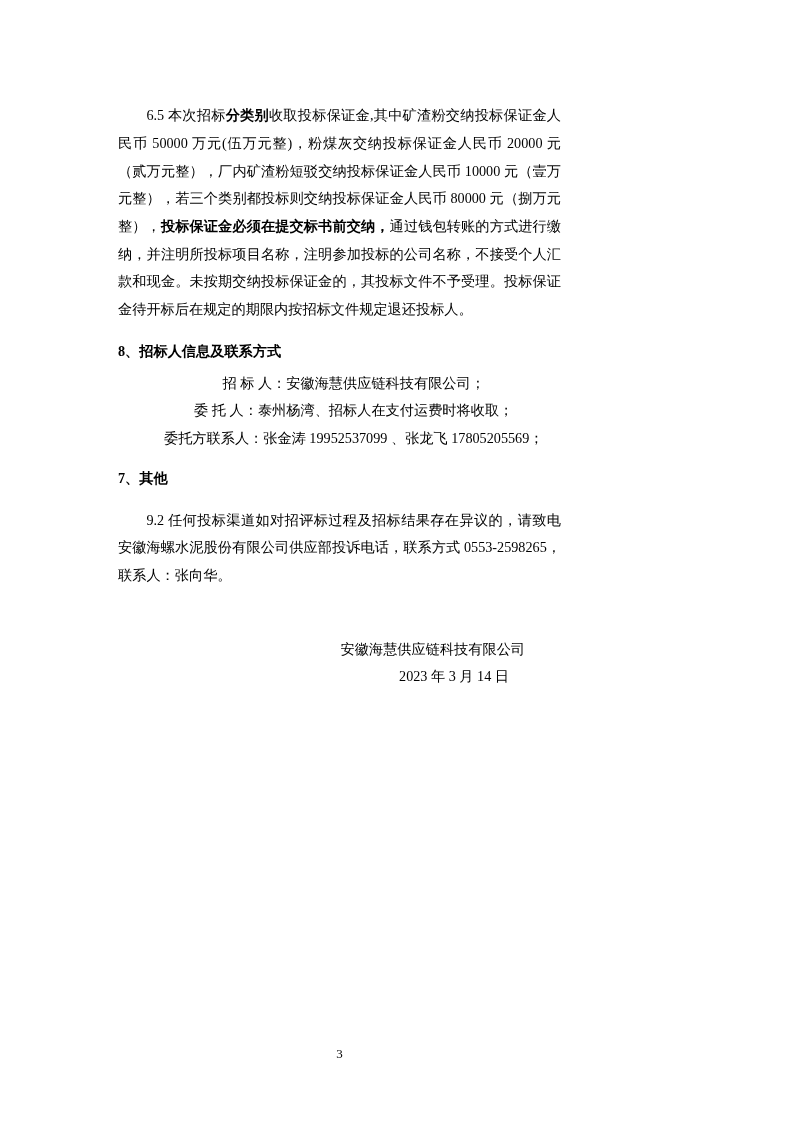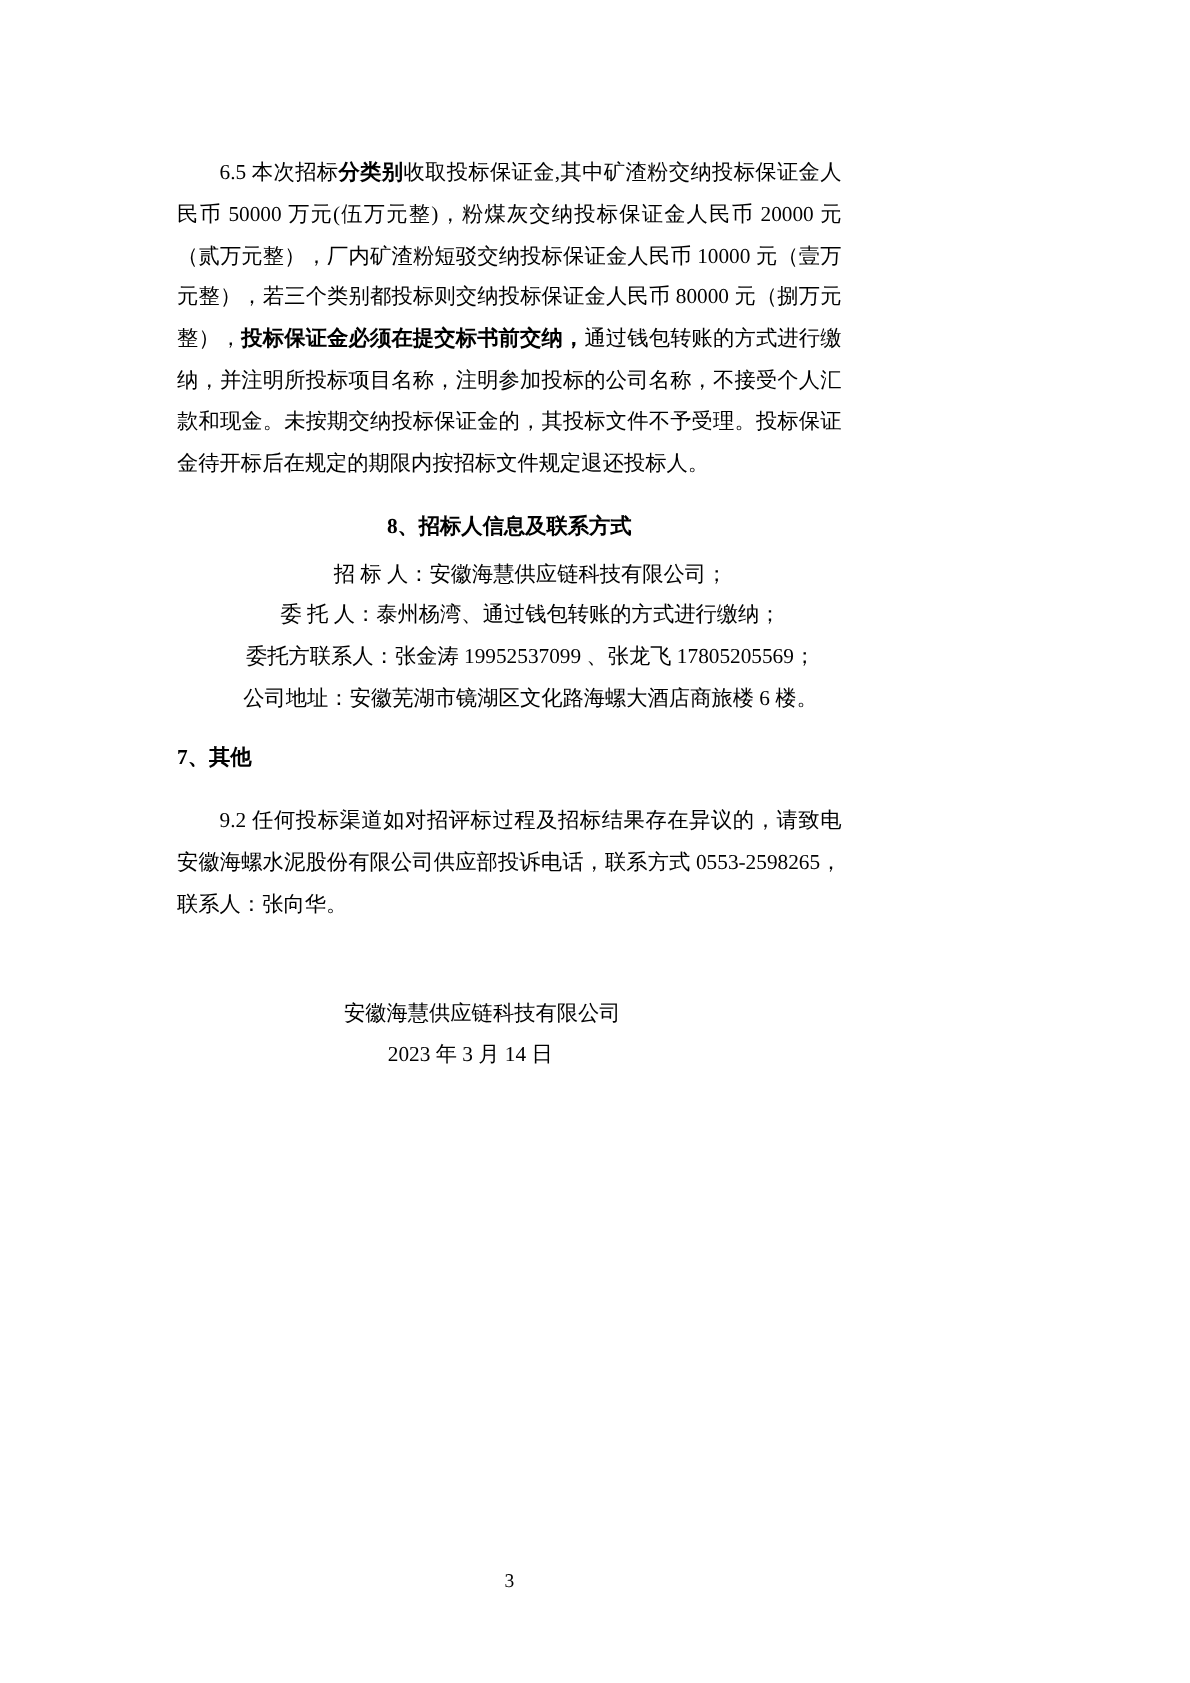--- a/index.html
+++ b/index.html
@@ -36,21 +36,20 @@
     font-weight: bold;
   }
   .heading {
     font-size: 14.2px;
     font-weight: bold;
     line-height: 1.95;
     margin-top: 12px;
   }
   .heading-tight {
     margin-top: 4px;
-    text-align: center;
   }
   .contact-block {
     margin-top: 4px;
     font-size: 14.2px;
     line-height: 1.95;
     padding-left: 2em;
     text-align: center;
   }
   .contact-row {
     white-space: nowrap;
@@ -58,21 +57,21 @@
   .label-plain {
     display: inline-block;
   }
   .other-block {
     margin-top: 6px;
   }
   .sig-block {
     margin-top: 46px;
     font-size: 14.2px;
     line-height: 1.9;
-    text-align: center;
+    text-align: right;
     padding-right: 36px;
   }
   .sig-date {
     padding-right: 16px;
   }
   .page-number {
     position: absolute;
     left: 0;
     right: 0;
     bottom: 60px;
@@ -91,27 +90,24 @@
   </p>
 
 
   <div class="heading heading-tight">8、招标人信息及联系方式</div>
 
   <div class="contact-block">
     <div class="contact-row">
       <span class="label-plain">招 标 人：</span><span>安徽海慧供应链科技有限公司；</span>
     </div>
     <div class="contact-row">
-      <span class="label-plain">委 托 人：</span><span>泰州杨湾、通过钱包转账的方式进行缴纳；</span>
+      <span class="label-plain">委 托 人：</span><span>泰州杨湾、招标人在支付运费时将收取；</span>
     </div>
     <div class="contact-row">
       <span class="label-plain">委托方联系人：</span><span>张金涛 19952537099 、张龙飞 17805205569；</span>
-    </div>
-    <div class="contact-row">
-      <span class="label-plain">公司地址：</span><span>安徽芜湖市镜湖区文化路海螺大酒店商旅楼 6 楼。</span>
     </div>
   </div>
 
   <div class="heading">7、其他</div>
 
 
   <p class="body-text para-indent">9.2 任何投标渠道如对招评标过程及招标结果存在异议的，请致电安徽海螺水泥股份有限公司供应部投诉电话，联系方式 0553-2598265，联系人：张向华。</p>
 
   <div class="sig-block">
     <div>安徽海慧供应链科技有限公司</div>

